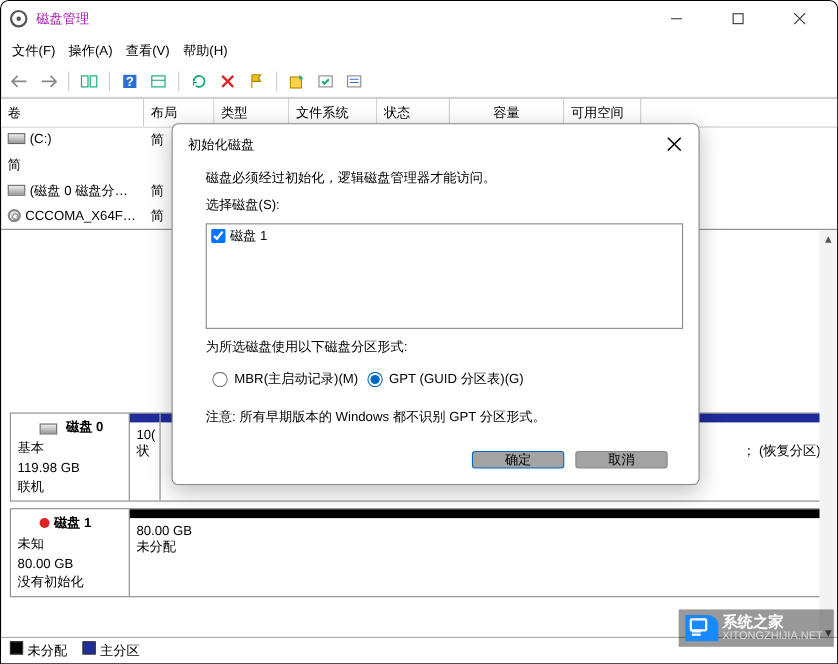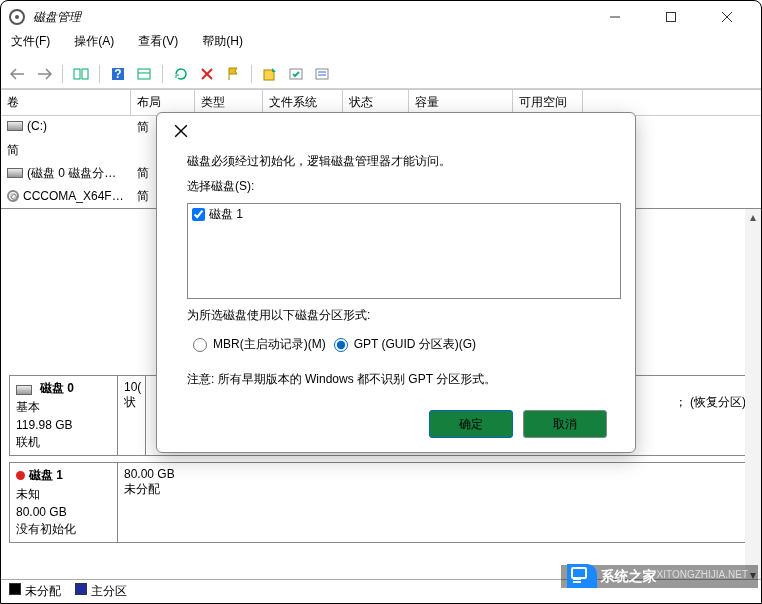--- a/index.html
+++ b/index.html
@@ -3,60 +3,60 @@
 <meta charset="utf-8">
 <style>
 * { margin: 0; padding: 0; box-sizing: border-box; font-family: "Microsoft YaHei", "Segoe UI", sans-serif; font-size: 12px; }
 body { background: #fff; width: 762px; height: 604px; position: relative; overflow: hidden; }
 
 
 .window { border: 1px solid #000; border-radius: 8px 8px 0 0; width: 762px; height: 604px; background: #fff; display: flex; flex-direction: column; }
 .titlebar { height: 32px; display: flex; align-items: center; padding: 0 8px; }
 .app-icon { width: 16px; height: 16px; border: 2px solid #555; border-radius: 50%; margin-right: 8px; position: relative; }
 .app-icon::before { content:""; position:absolute; top:4px; left:4px; width:4px; height:4px; background:#555; border-radius:50%; }
-.title-text { flex:1; color:#000000;font-style:italic; }
+.title-text { flex:1; color:#a21caf; }
 .win-btns { display:flex; gap: 20px; margin-right: 8px;}
 .win-btn { width: 36px; height: 24px; display:flex; align-items:center; justify-content:center; color:#333; }
 .win-btn svg { width: 12px; height: 12px; }
 
-.menubar { height: 26px; display:flex; gap: 24px; padding: 0 10px; border-bottom: 0; }
+.menubar { height: 26px; display:flex; align-items:center; gap: 12px; padding: 0 10px; border-bottom: 0; }
 .menuitem { color:#000; }
 .toolbar { height: 30px; display:flex; align-items:center; gap: 4px; padding: 0 6px; border-bottom: 1px solid #d0d0d0;}
 .tb-sep { width:1px; height:18px; background:#ccc; margin:0 3px; }
 .tb-btn { width: 22px; height: 22px; display:flex; align-items:center; justify-content:center; }
 .tb-btn svg { width: 16px; height: 16px; }
 
 
 .top-pane { border-top:1px solid #ccc; display:flex; flex-direction:column; flex: 0 0 auto; }
 .header-row { display:flex; background:#fff; border-bottom:1px solid #ccc; }
 .hcell { border-right:1px solid #ccc; padding:4px 6px; background:#fff; overflow:hidden; white-space:nowrap; }
 .c-vol { width: 130px; }
 .c-layout { width: 64px; }
 .c-type { width: 68px; }
 .c-fs { width: 80px; }
 .c-status { width: 66px; }
-.c-cap { width: 104px; }
+.c-cap { width: 104px; text-align: center; }
 .c-free { width: 70px; }
 .c-pct { flex:1; }
 .vol-list { }
 .vol-row { display:flex; padding:2px 0; }
 .vol-row .vcell { padding: 1px 6px; overflow:hidden; white-space:nowrap; text-overflow: ellipsis; }
 .vol-icon { width:16px; height:10px; border:1px solid #666; display:inline-block; margin-right:4px; background:linear-gradient(#eee,#999); position:relative; top:1px;}
 .cd-icon { width:12px; height:12px; border:2px solid #888; border-radius:50%; display:inline-block; margin-right:4px; position:relative; top:2px; background:radial-gradient(circle,#fff 0 35%, #ccd 36% 55%,#fff 56% 100%);}
 .cd-icon::after{content:"";position:absolute;width:4px;height:4px;border:1px solid #888;border-radius:50%;top:2px;left:2px;}
 
 
 .bottom-pane { border-top: 1px solid #888; flex:1; position:relative; overflow:hidden;}
 .disk-block { display:flex; border:1px solid #888; margin: 6px 8px 0 8px; }
 .disk-block.last { margin-bottom: 4px; }
 .disk-label { width: 108px; border-right:1px solid #888; padding: 4px 6px; display:flex; flex-direction:column; gap:2px; }
-.disk-label .dname { font-weight:bold; display:flex; align-items:center; gap:4px; }
+.disk-label .dname { font-weight:bold; display:flex; align-items:center; gap:4px;margin-left:20px; }
 .red-dot{width:9px;height:9px;background:#d22;border-radius:50%;display:inline-block;}
 .disk-body { flex:1; display:flex; }
-.part { display:flex; border-right:1px solid #888; }
+.part { display:flex; flex-direction:column; border-right:1px solid #888; }
 .part:last-child { border-right:none; }
 .part .bar{ height:8px; }
 .bar.blue{ background:#1f2c9a; }
 .bar.black{ background:#000; }
 .part .pbody{ padding:4px 6px; flex:1; }
 
 .legend-bar { position:absolute; bottom:0; left:0; right:0; background:#fff; border-top:1px solid #aaa; padding:3px 8px; display:flex; gap:14px; align-items:center;}
 .legend-sw { width:12px; height:12px; display:inline-block; margin-right:4px; border:1px solid #333;}
 .legend-sw.black{background:#000;}
 .legend-sw.blue{background:#1f2c9a;}
@@ -69,29 +69,29 @@
 .dlg-title .t{flex:1;}
 .dlg-close{ width:20px; height:20px; display:flex; align-items:center; justify-content:center;}
 .dlg-body{ padding: 4px 14px 0 30px; display:flex; flex-direction:column; gap:8px;}
 .disk-listbox{ height:96px; border:1px solid #888; background:#fff; padding:2px 4px; overflow:auto;}
 .disk-listbox label{display:flex; align-items:center; gap:4px;}
 .radio-group{ margin: 4px 0 0 6px; display:flex; flex-direction:row; gap:8px;}
 .radio-group label{display:flex; align-items:center; gap:6px;}
 input[type=radio]{ accent-color:#0067c0; width:14px; height:14px;}
 input[type=checkbox]{ width:13px; height:13px;}
 .dlg-btns{ display:flex; justify-content:flex-end; gap:10px; padding: 14px 14px 0 0;}
-.dlg-btn{ min-width:84px; height:28px; border:1px solid #888; border-radius:3px; background:#15803d; display:flex; align-items:center; justify-content:center;}
+.dlg-btn{ min-width:84px; height:16px; border:1px solid #888; border-radius:3px; background:#a3a3a3; display:flex; align-items:center; justify-content:center;}
 .dlg-btn.primary{ border-color:#0067c0; }
 
 
 .watermark{ position:absolute; right:4px; bottom:16px; background:rgba(0,0,0,0.4); color:#fff; padding:4px 10px 4px 40px; display:flex; align-items:center; gap:8px; font-size:12px;}
 .wm-logo{ position:absolute; left:6px; width:30px; height:24px; background:#1a88ff; border-radius:0 10px 0 0; }
 .wm-logo::before{content:"";position:absolute;width:12px;height:8px;left:4px;top:3px;border:2px solid #fff;border-radius:2px;}
 .wm-logo::after{content:"";position:absolute;width:8px;height:2px;background:#fff;left:6px;top:14px; box-shadow:0 3px 0 #fff;}
-.wm-text{display:flex;flex-direction:row;line-height:1.1;}
+.wm-text{display:flex;flex-direction:column;line-height:1.1;}
 .wm-text .big{font-size:14px;font-weight:bold;}
 .wm-text .small{font-size:10px;color:#ddd;}
 </style>
 </head>
 <body>
 
 <div class="window">
 
   <div class="titlebar">
     <span class="app-icon"></span>
@@ -306,20 +306,21 @@
 
     <div class="legend-bar">
       <span><span class="legend-sw black"></span><span>未分配</span></span>
       <span><span class="legend-sw blue"></span><span>主分区</span></span>
     </div>
   </div>
 </div>
 
 <div class="dialog">
   <div class="dlg-title">
+    <span class="t">初始化磁盘</span>
     <span class="dlg-close">
         <svg width="14" height="14" viewBox="0 0 12 12">
           <line x1="1" y1="1" x2="11" y2="11" stroke="#000" stroke-width="1.2"></line>
           <line x1="11" y1="1" x2="1" y2="11" stroke="#000" stroke-width="1.2"></line>
         </svg>
       </span>
   </div>
   <div class="dlg-body">
     <div>磁盘必须经过初始化，逻辑磁盘管理器才能访问。</div>
     <div>选择磁盘(S):</div>

